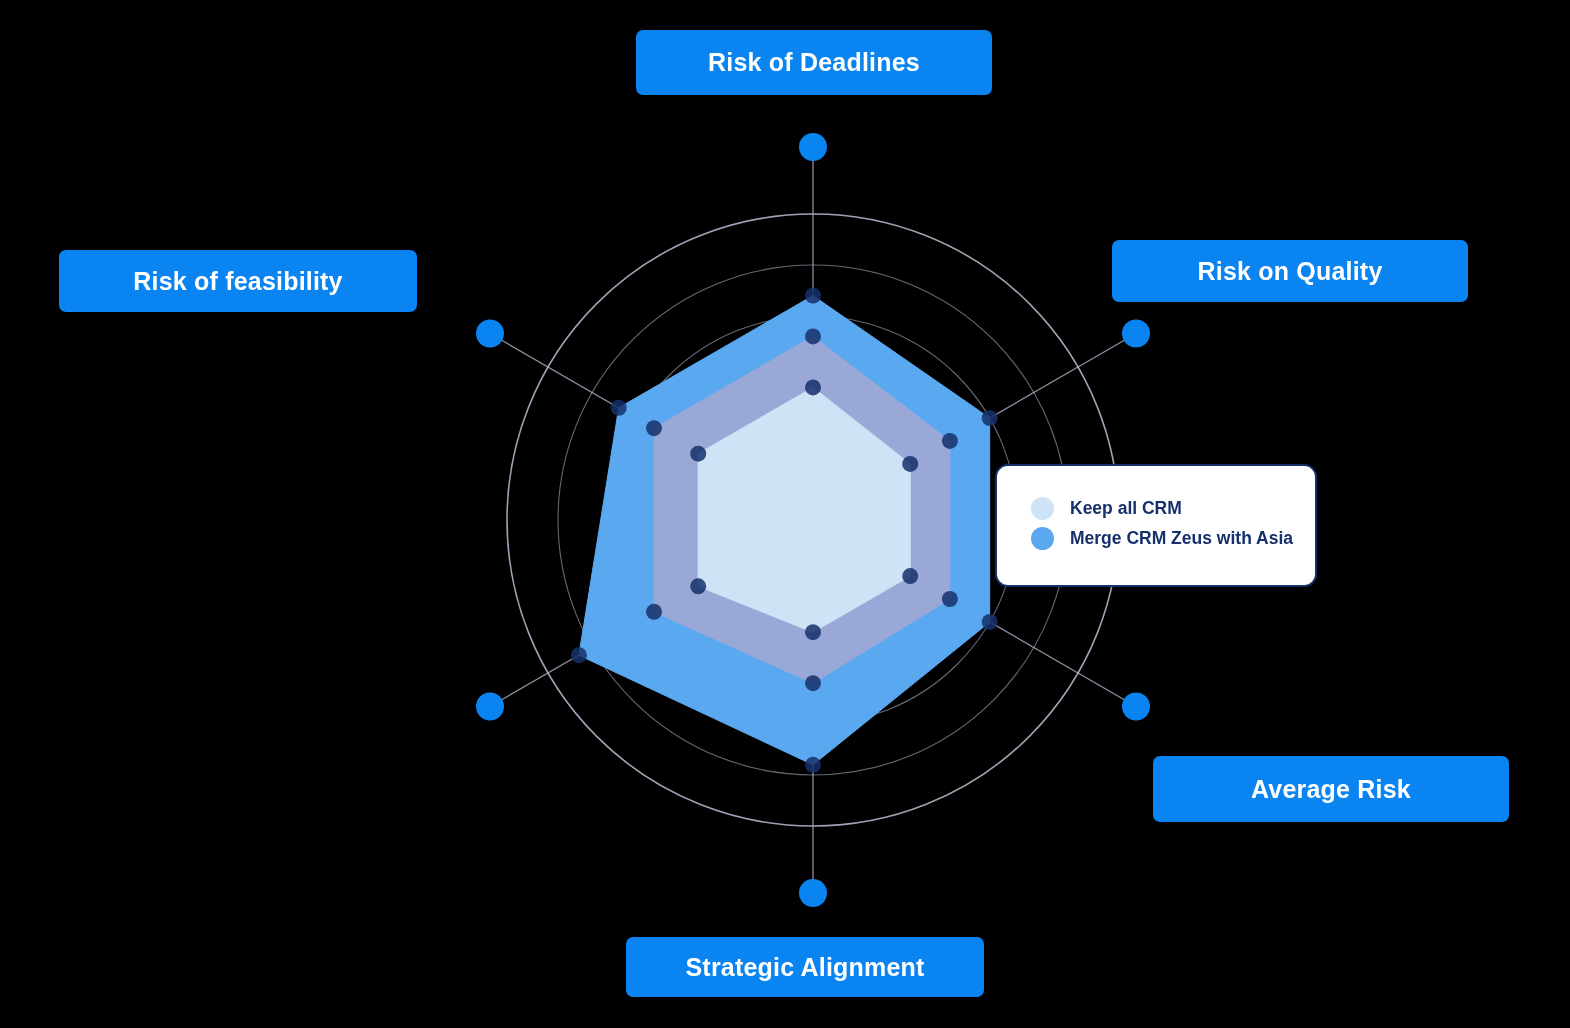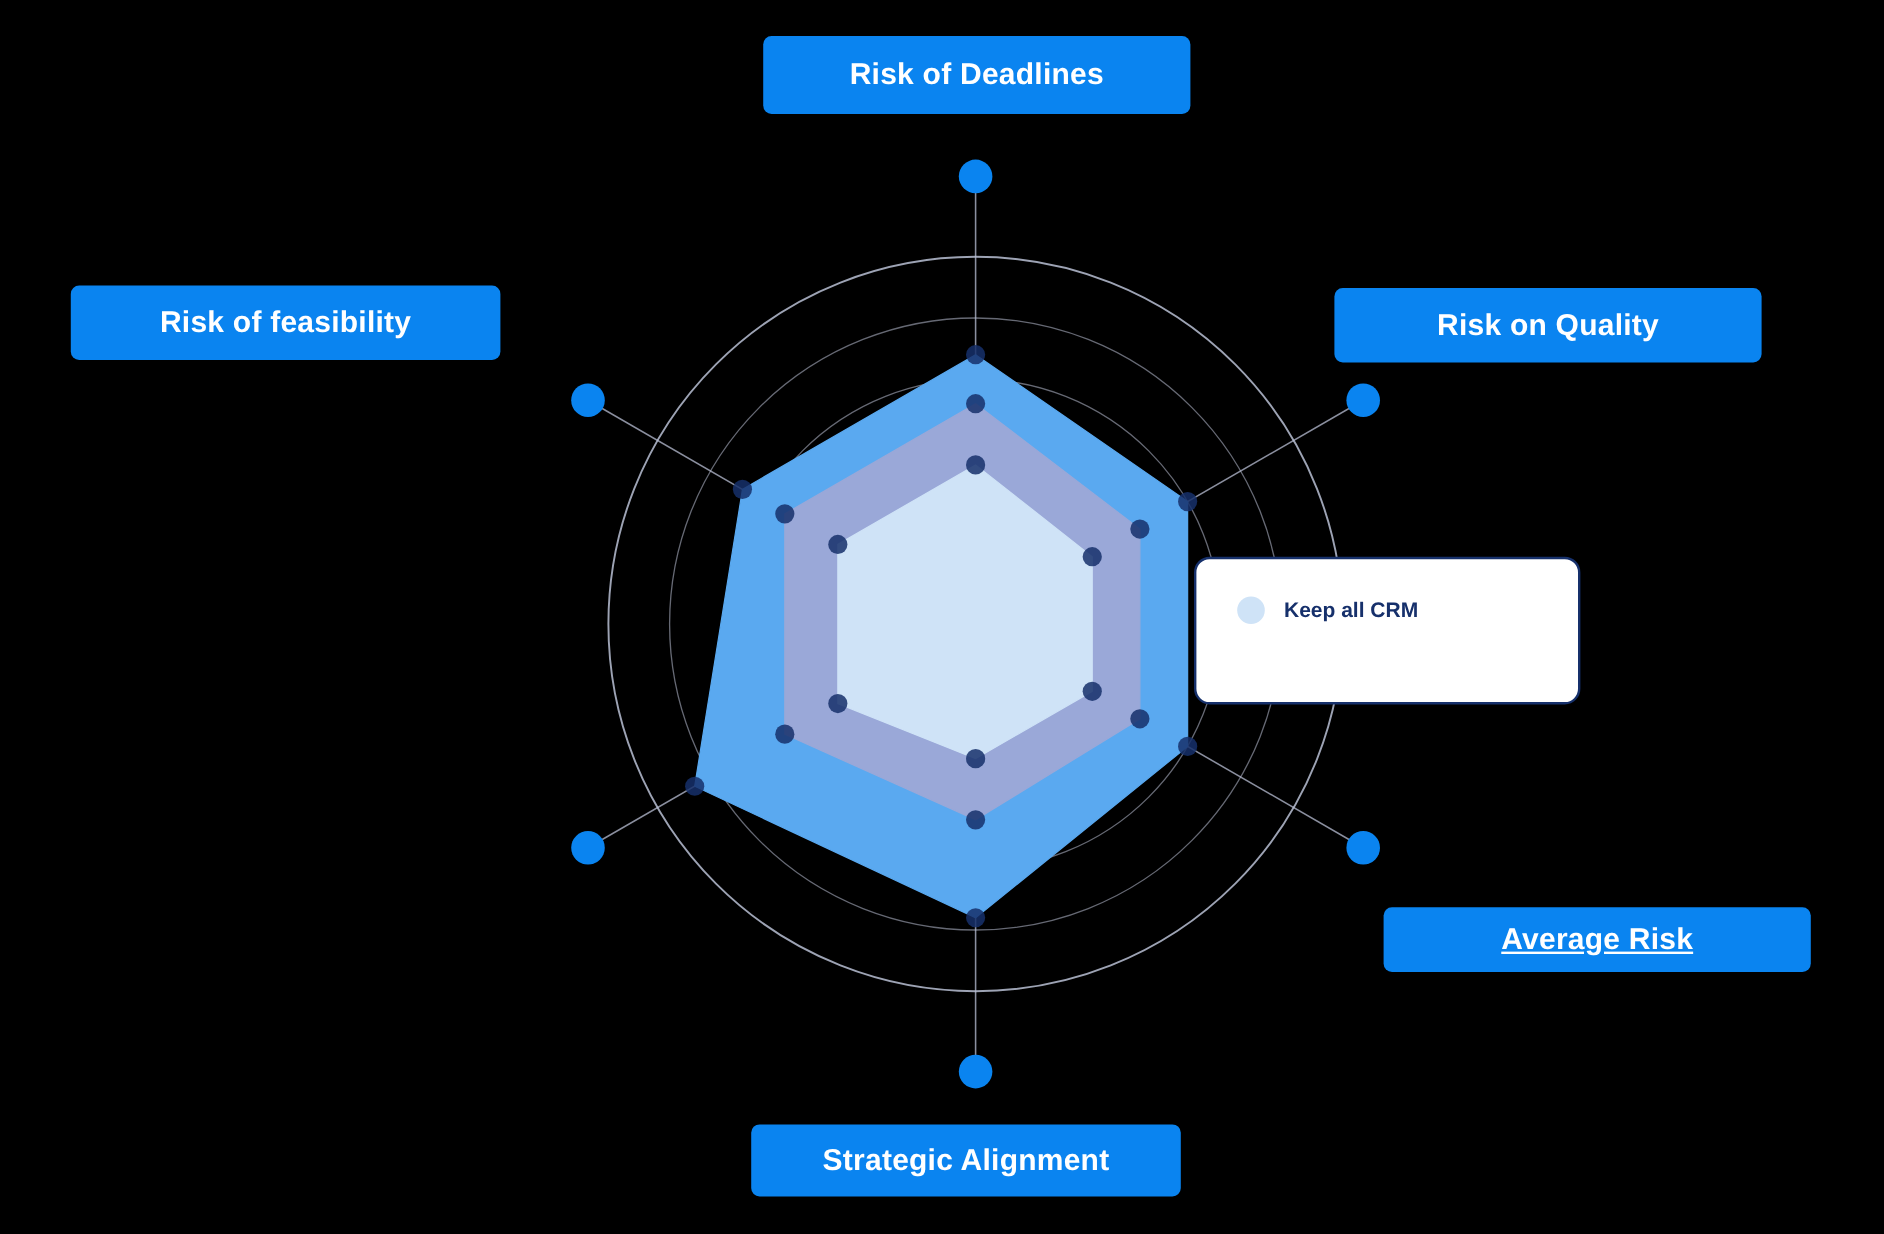--- a/index.html
+++ b/index.html
@@ -125,23 +125,27 @@
         <circle cx="1136.0" cy="333.5" r="14" fill="#0a84f0"></circle>
         <circle cx="1136.0" cy="706.5" r="14" fill="#0a84f0"></circle>
         <circle cx="813.0" cy="893.0" r="14" fill="#0a84f0"></circle>
         <circle cx="490.0" cy="706.5" r="14" fill="#0a84f0"></circle>
         <circle cx="490.0" cy="333.5" r="14" fill="#0a84f0"></circle>
       </g>
   </svg>
 
   <div class="axis-label" id="axis-label-0" style="left: 636px; top: 30px; width: 356px; height: 65px;">Risk of Deadlines</div>
   <div class="axis-label" id="axis-label-1" style="left: 1112px; top: 240px; width: 356px; height: 62px;">Risk on Quality</div>
-  <div class="axis-label" id="axis-label-2" style="left: 1153px; top: 756px; width: 356px; height: 54px; text-decoration: underline;">Average Risk</div>
+  <div class="axis-label" id="axis-label-2" style="left: 1153px; top: 756px; width: 356px; height: 66px;">Average Risk</div>
   <div class="axis-label" id="axis-label-3" style="left: 626px; top: 937px; width: 358px; height: 60px;">Strategic Alignment</div>
-  <div class="axis-label" id="axis-label-5" style="left: 59px; top: 238px; width: 358px; height: 62px;">Risk of feasibility</div>
+  <div class="axis-label" id="axis-label-5" style="left: 59px; top: 250px; width: 358px; height: 62px;">Risk of feasibility</div>
 
   <div id="legend-box">
     <div class="legend-row">
       <span class="legend-swatch" id="sw0" style="background: rgb(207, 227, 247);"></span>
       <span class="legend-text">Keep all CRM</span>
     </div>
+    <div class="legend-row">
+      <span class="legend-swatch" id="sw2" style="background: rgb(90, 169, 240);"></span>
+      <span class="legend-text">Merge CRM Zeus with Asia</span>
+    </div>
   </div>
 </div>
 
 </body></html>

